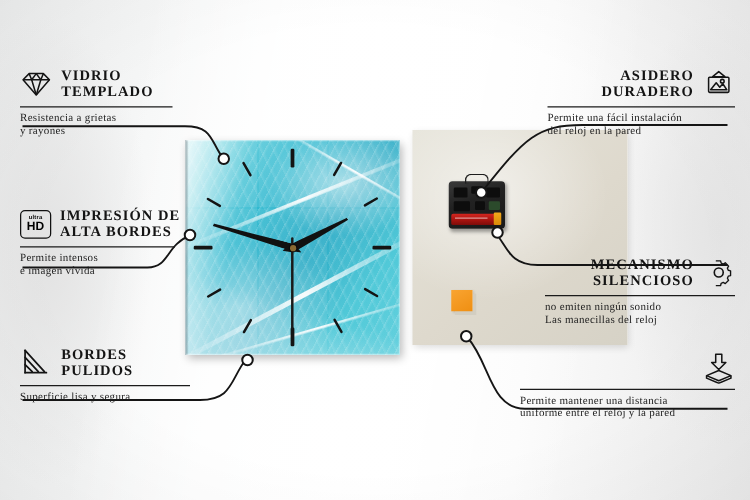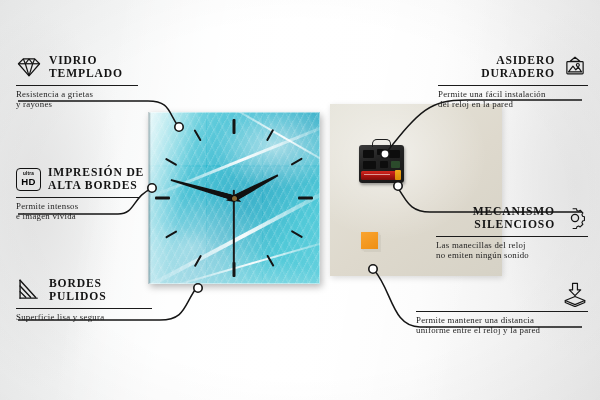--- a/index.html
+++ b/index.html
@@ -345,22 +345,22 @@
       </div>
       <svg class="ico" viewBox="0 0 32 32">
         <g fill="none" stroke="#141414" stroke-width="1.6" stroke-linejoin="round">
           <path d="M13.2 4.2 h5.6 l.7 2.7 2.4 1.0 2.4-1.4 3.9 3.9 -1.4 2.4 1.0 2.4 2.7 .7 v5.6 l-2.7 .7 -1.0 2.4 1.4 2.4 -3.9 3.9 -2.4-1.4 -2.4 1.0 -.7 2.7 h-5.6" transform="scale(.84) translate(2.4,1.2)"></path>
           <circle cx="16" cy="16" r="4.4"></circle>
         </g>
       </svg>
     </div>
     <div class="rule" style="width:152px;"></div>
     <div class="sub">
+      <div>no emiten ningún sonido</div>
       <div>Las manecillas del reloj</div>
-      <div>no emiten ningún sonido</div>
     </div>
   </div>
 
   <div class="feat right" style="right:12px; top:281px; width:172px;">
     <div class="head">
       <svg class="ico" viewBox="0 0 32 32">
         <g fill="none" stroke="#141414" stroke-width="1.5" stroke-linejoin="round">
           <path d="M13 3 h6 v8 h4 l-7 7 -7-7 h4 Z"></path>
           <path d="M16 19 L28 24 L16 29 L4 24 Z"></path>
           <path d="M4 24 v2.5 L16 31.5 L28 26.5 V24"></path>

